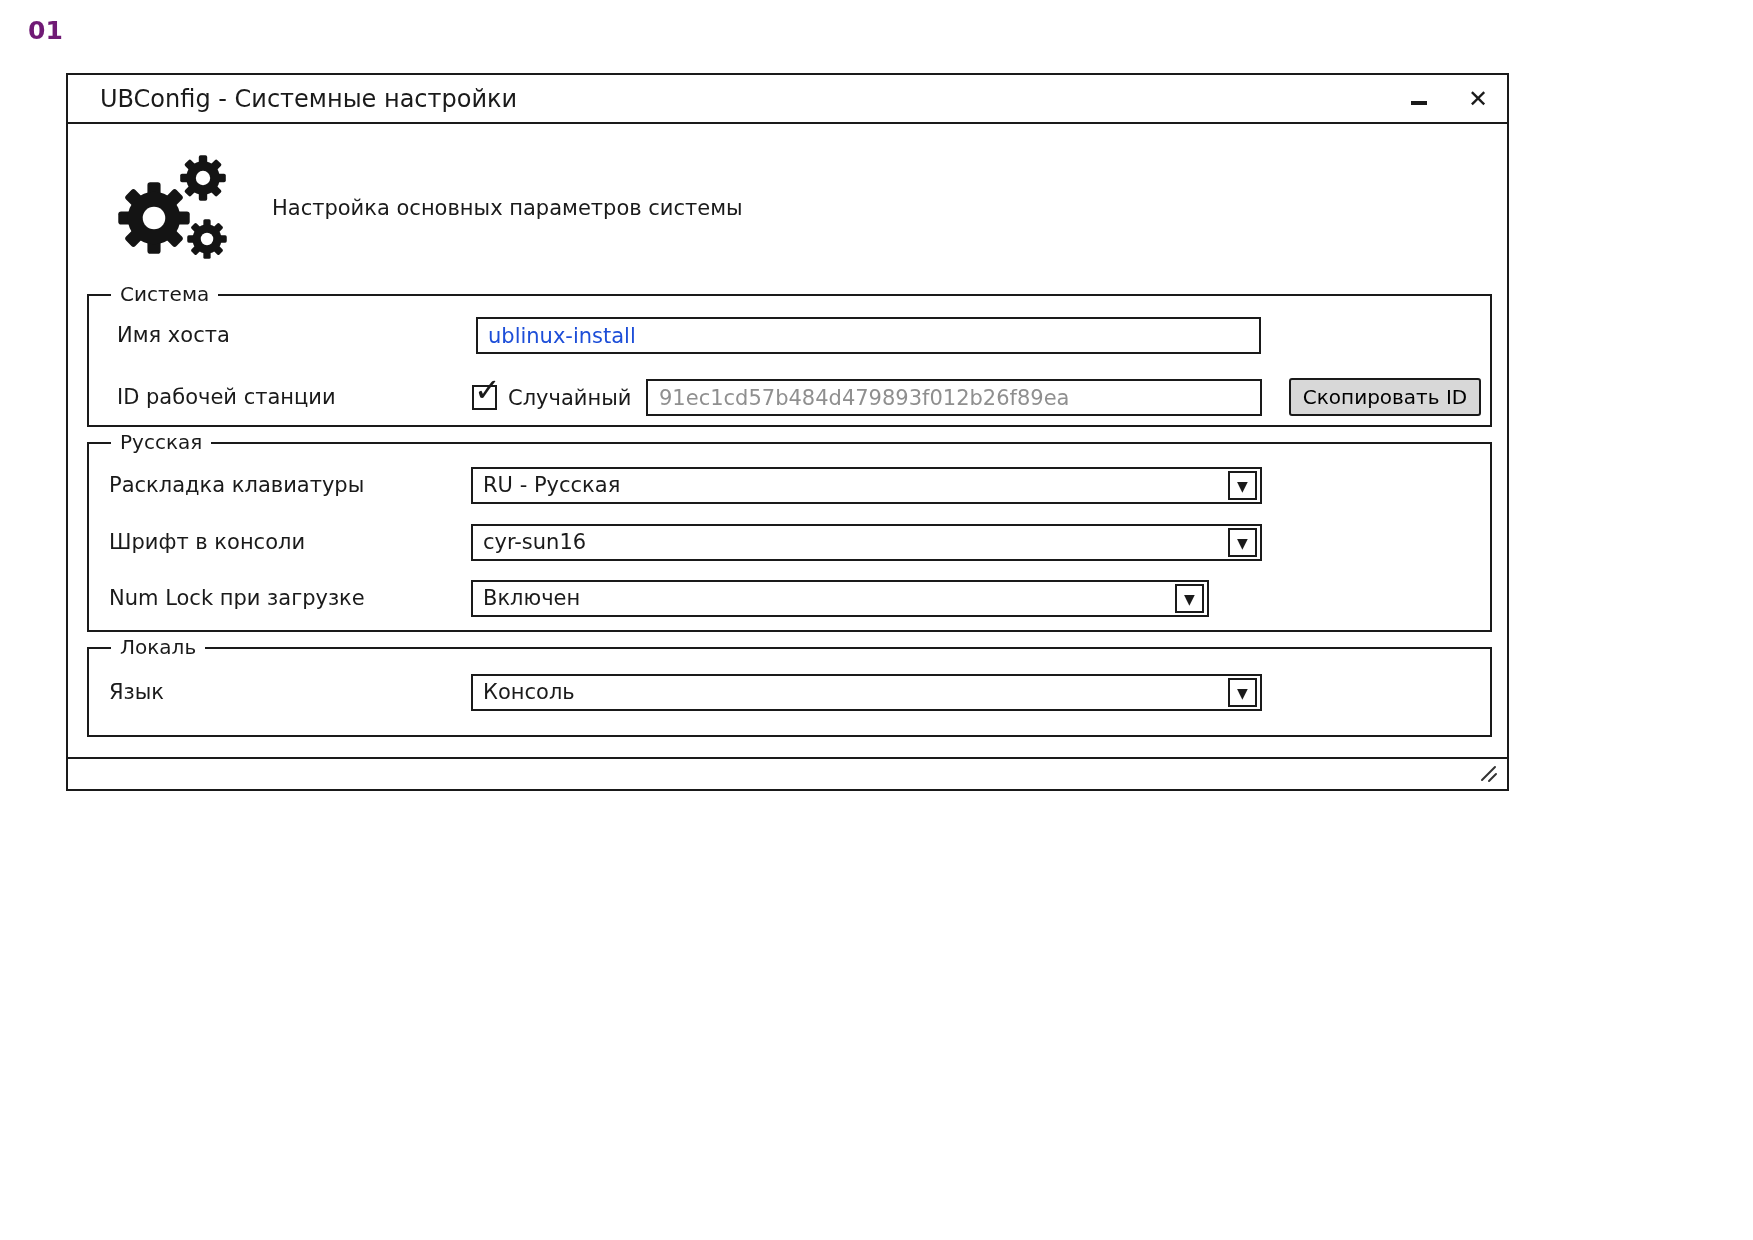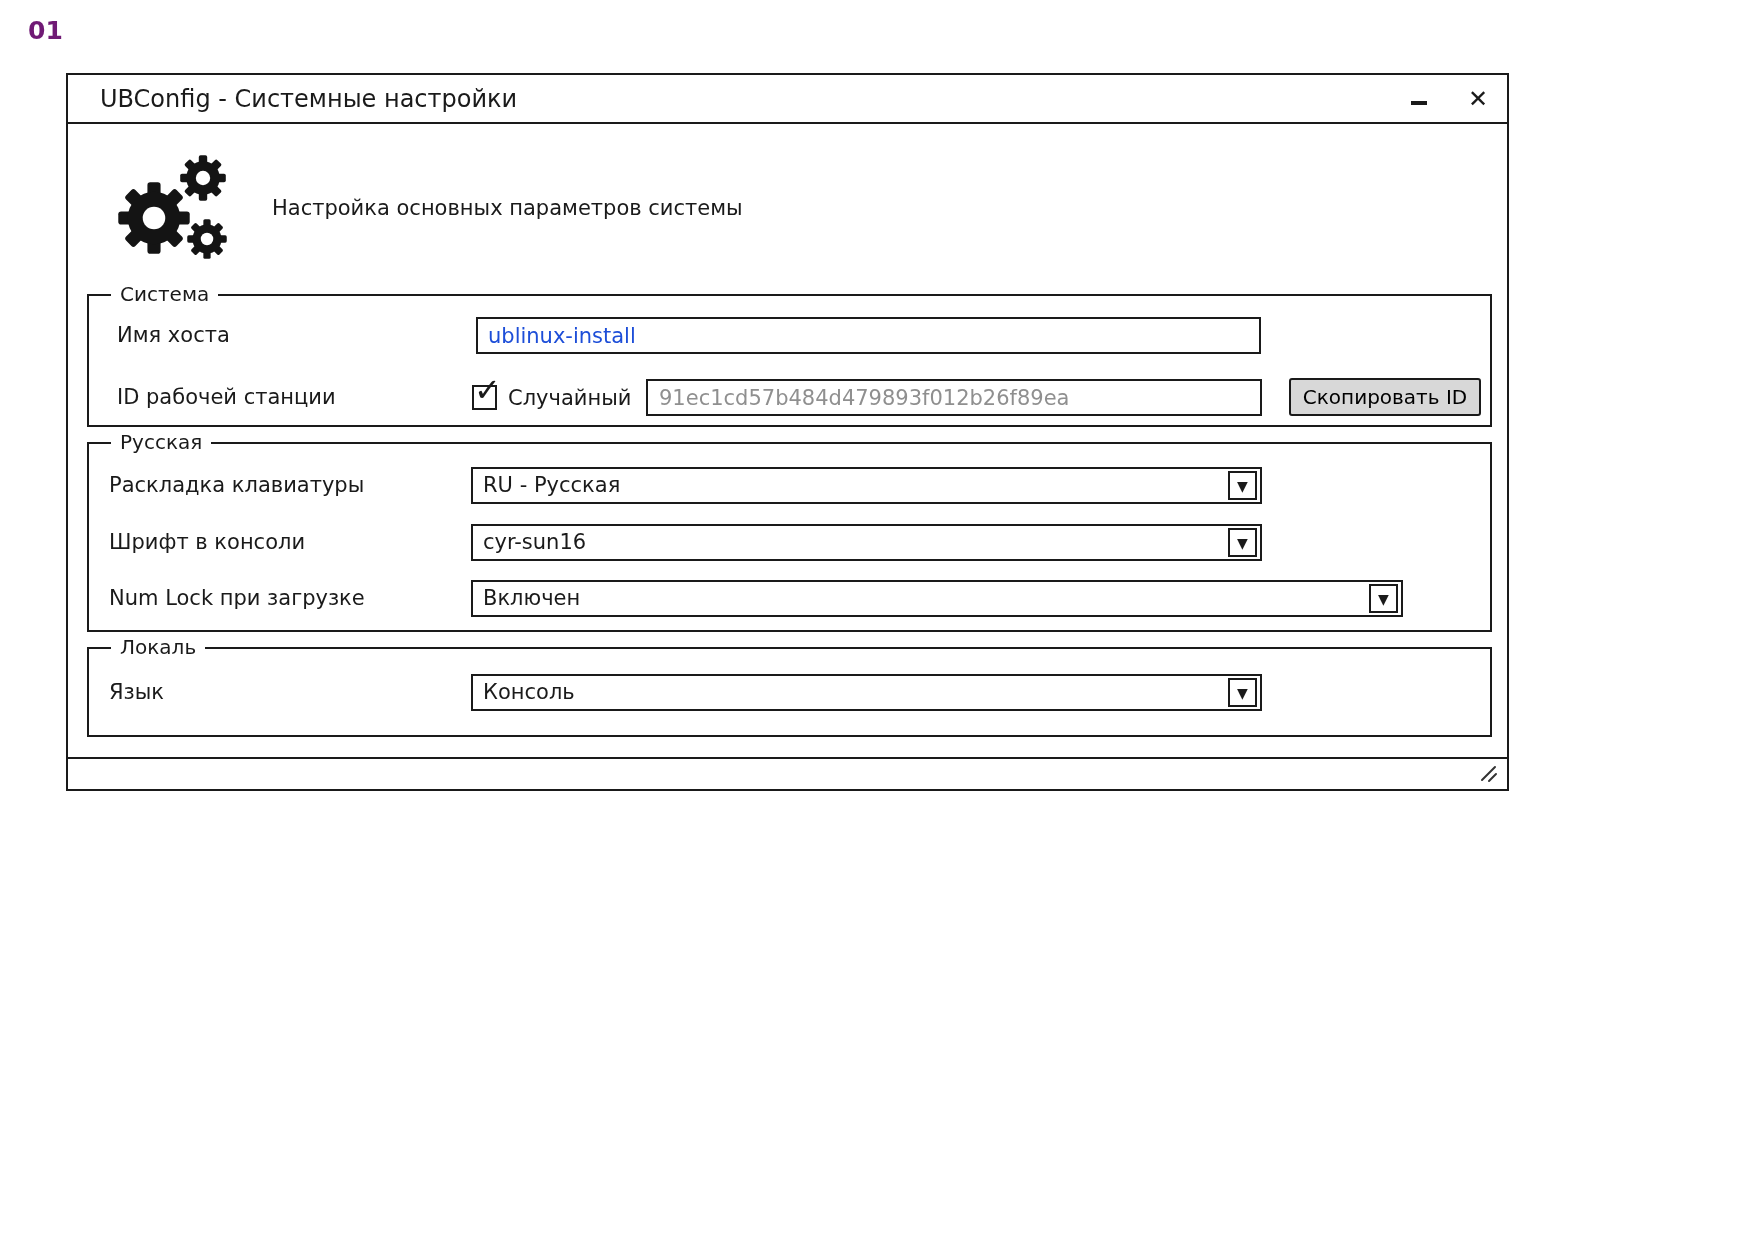--- a/index.html
+++ b/index.html
@@ -136,21 +136,21 @@
 
       <span class="fld-label" style="left:20px; top:80px;">Шрифт в консоли</span>
       <div class="combo" style="left:382px; top:80px; width:791px;">
         <span class="combo-value">cyr-sun16</span>
         <span class="combo-arrow">
           <span class="arrow-glyph">▼</span>
         </span>
       </div>
 
       <span class="fld-label" style="left:20px; top:136px;">Num Lock при загрузке</span>
-      <div class="combo" style="left:382px; top:136px; width:932px;">
+      <div class="combo" style="left:382px; top:136px; width:738px;">
         <span class="combo-value">Включен</span>
         <span class="combo-arrow">
           <span class="arrow-glyph">▼</span>
         </span>
       </div>
     </div>
 
     <div class="group group-locale">
       <span class="legend">Локаль</span>
 

